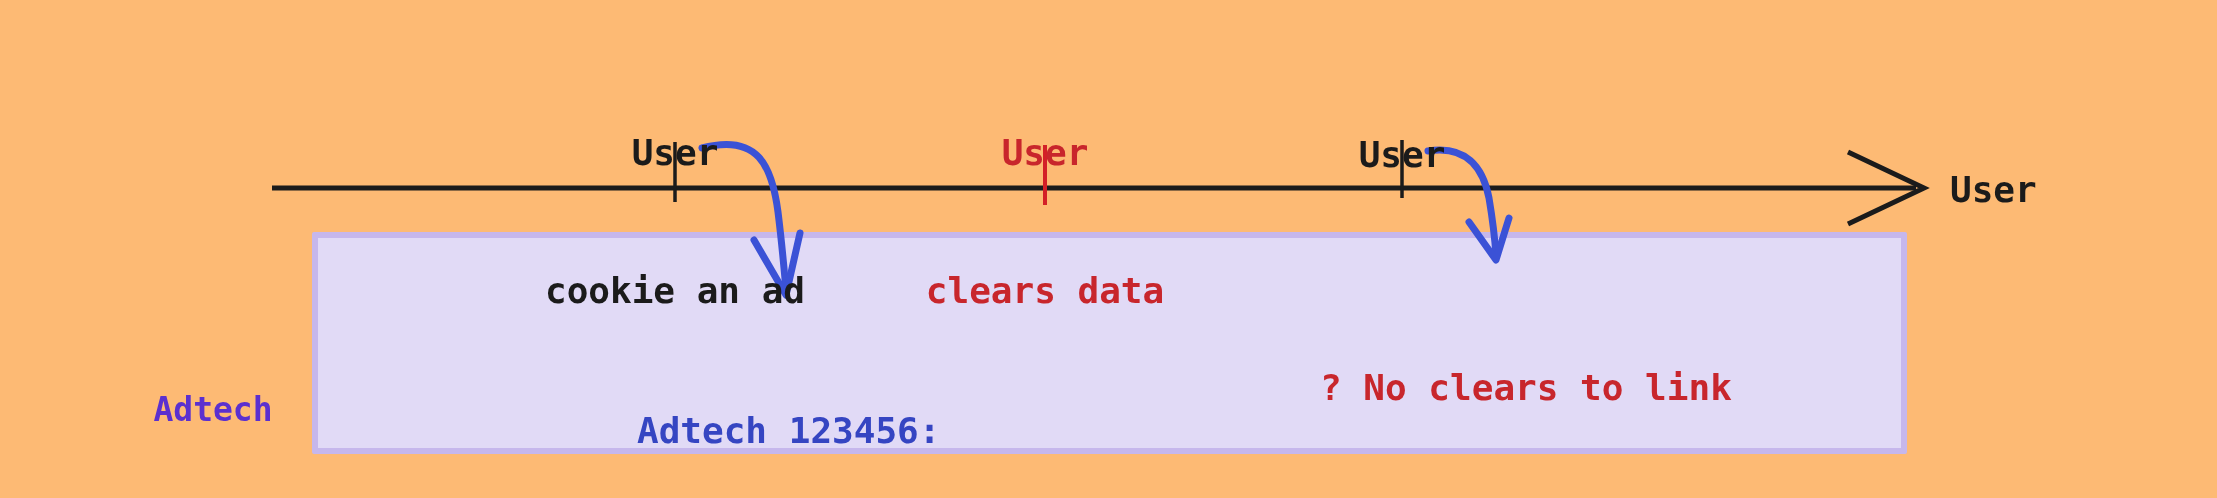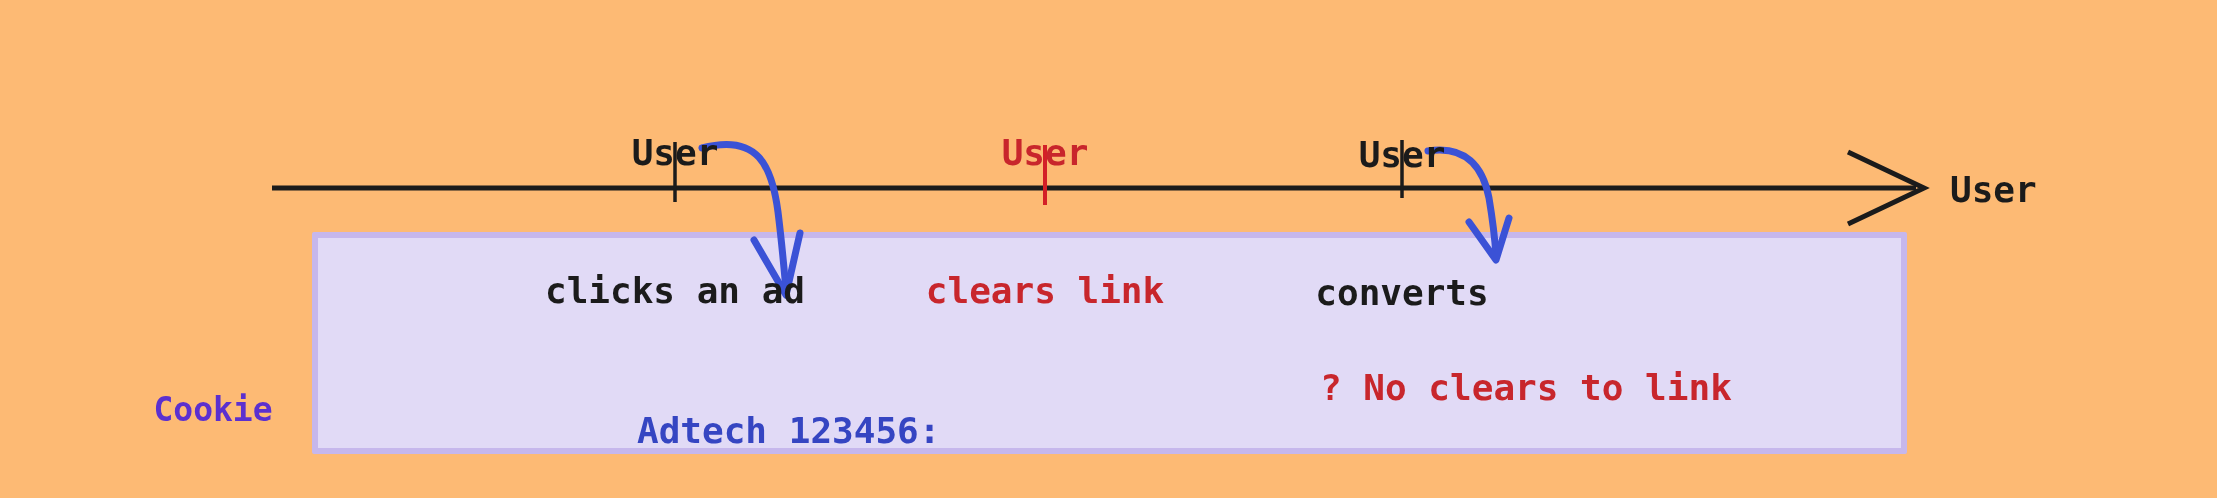--- a/index.html
+++ b/index.html
@@ -68,37 +68,36 @@
 
     <path d="M702,148 C758,133 772,166 778,212 C782,244 784,268 786,290" fill="none" stroke="#3b52d6" stroke-width="7" stroke-linecap="round"></path>
     <polyline points="754,240 786,295 800,233" fill="none" stroke="#3b52d6" stroke-width="7" stroke-linecap="round" stroke-linejoin="round"></polyline>
 
     <path d="M1428,151 C1466,145 1483,167 1489,198 C1493,222 1495,240 1496,256" fill="none" stroke="#3b52d6" stroke-width="7" stroke-linecap="round"></path>
     <polyline points="1469,222 1496,260 1509,218" fill="none" stroke="#3b52d6" stroke-width="7" stroke-linecap="round" stroke-linejoin="round"></polyline>
   </svg>
 
   <div class="label event-label event-black" style="left:675px;top:38px">
     <div>User</div>
-    <div>clicks an ad</div>
+    <div>cookie an ad</div>
   </div>
 
   <div class="label event-label event-red" style="left:1045px;top:38px">
     <div>User</div>
-    <div>clears link</div>
+    <div>clears data</div>
   </div>
 
   <div class="label event-label event-black" style="left:1402px;top:40px">
     <div>User</div>
-    <div>converts</div>
   </div>
 
   <div class="label time-label">User</div>
 
   <div class="label server-label">
-    <div>Cookie</div>
+    <div>Adtech</div>
     
   </div>
 
   <div class="label cookie-note">
     <div>Adtech 123456:</div>
     
   </div>
 
   <div class="label failure-note">
     <div>? No clears to link</div>

